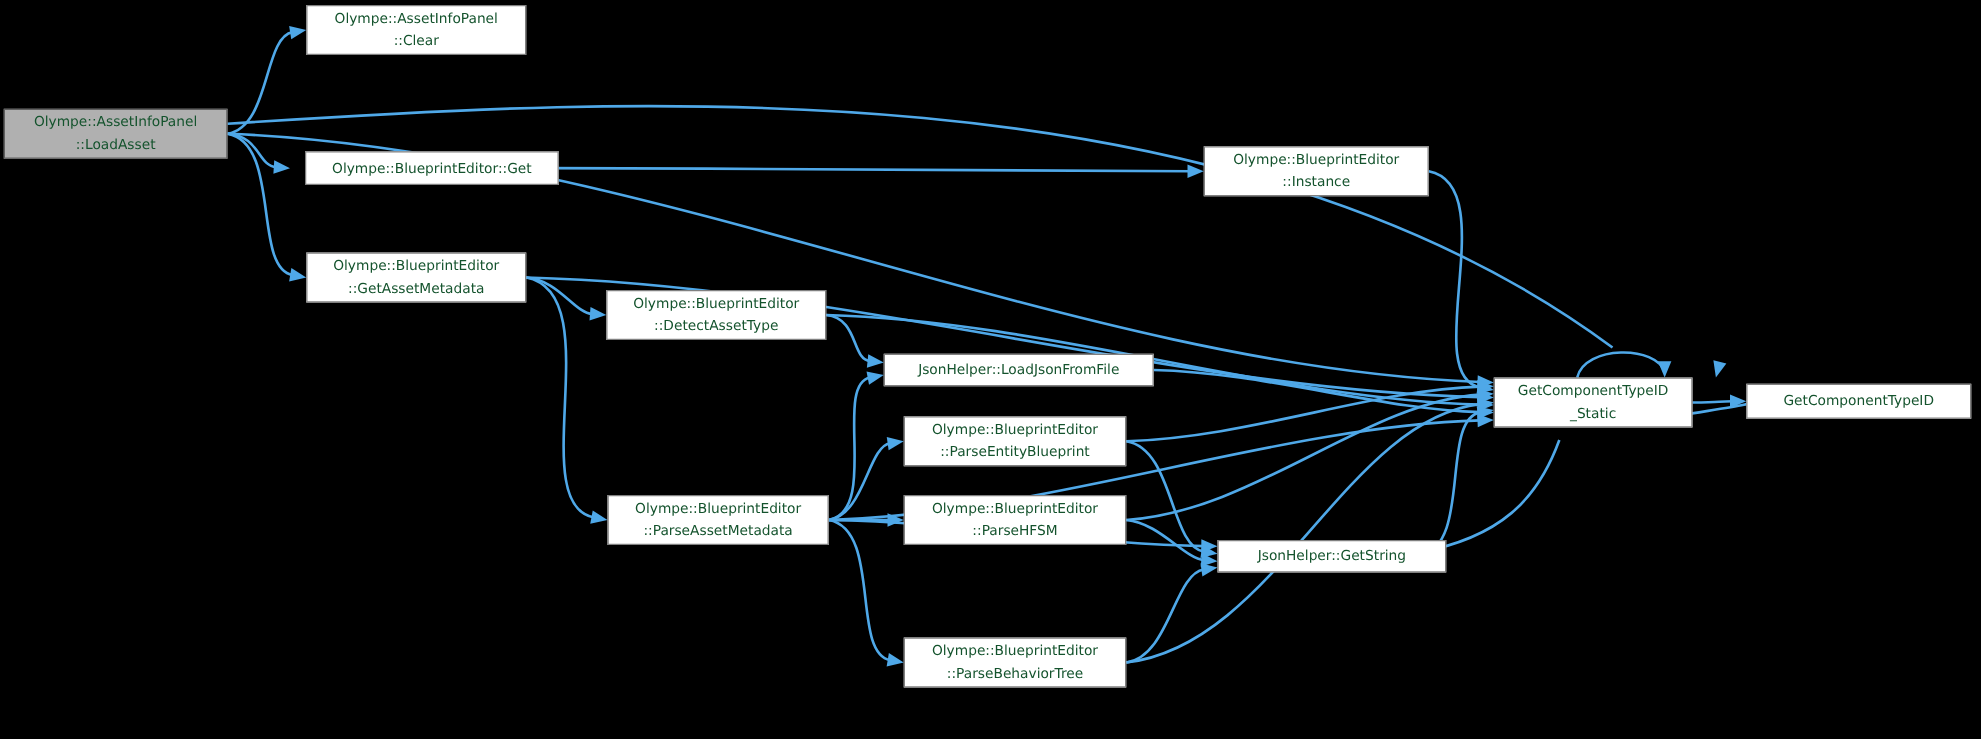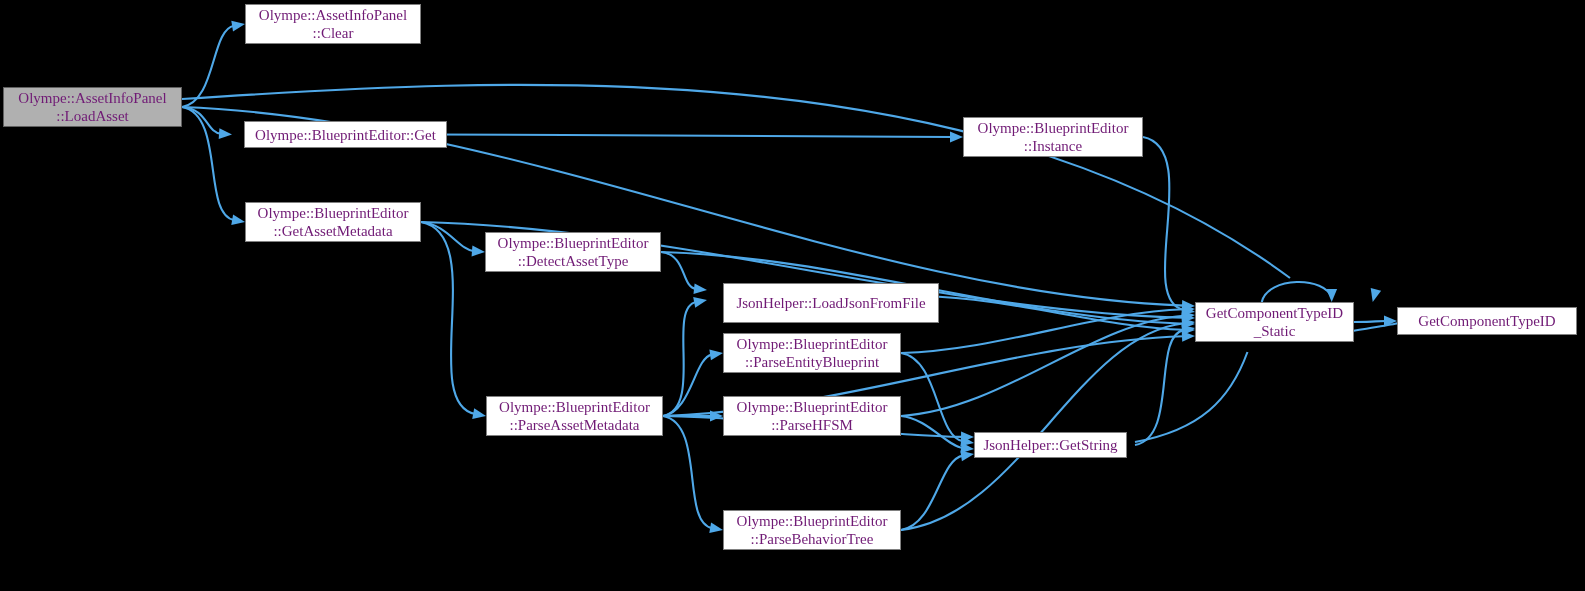--- a/index.html
+++ b/index.html
@@ -24,27 +24,26 @@
   }
   .node {
     position: absolute;
     box-sizing: border-box;
     background: #ffffff;
     border: 1px solid #808080;
     display: flex;
     align-items: center;
     justify-content: center;
     text-align: center;
-    color: #701a75;
-    font-size: 15px;
+    color: #14532d;
+    font-size: 11px;
     line-height: 18px;
     letter-spacing: 0px;
     white-space: pre-line;
     z-index: 5;
-    font-family: Liberation Serif, serif;
   }
   .node.current {
     background: #b0b0b0;
     border: 1px solid #606060;
   }
   .node .lbl {
     display: block;
     width: 100%;
     padding: 0 4px;
   }
@@ -126,28 +125,28 @@
   <div id="node-layer">
       <div class="node current" style="left: 3px; top: 87px; width: 179px; height: 40px;"><span class="lbl">Olympe::AssetInfoPanel
 ::LoadAsset</span></div>
       <div class="node" style="left: 245px; top: 4px; width: 176px; height: 40px;"><span class="lbl">Olympe::AssetInfoPanel
 ::Clear</span></div>
       <div class="node" style="left: 244px; top: 121px; width: 203px; height: 27px;"><span class="lbl">Olympe::BlueprintEditor::Get</span></div>
       <div class="node" style="left: 245px; top: 202px; width: 176px; height: 40px;"><span class="lbl">Olympe::BlueprintEditor
 ::GetAssetMetadata</span></div>
       <div class="node" style="left: 485px; top: 232px; width: 176px; height: 40px;"><span class="lbl">Olympe::BlueprintEditor
 ::DetectAssetType</span></div>
-      <div class="node" style="left: 707px; top: 283px; width: 216px; height: 40px; margin-left: 16px;"><span class="lbl">JsonHelper::LoadJsonFromFile</span></div>
+      <div class="node" style="left: 707px; top: 283px; width: 216px; height: 26px;"><span class="lbl">JsonHelper::LoadJsonFromFile</span></div>
       <div class="node" style="left: 723px; top: 333px; width: 178px; height: 40px;"><span class="lbl">Olympe::BlueprintEditor
 ::ParseEntityBlueprint</span></div>
       <div class="node" style="left: 486px; top: 396px; width: 177px; height: 40px;"><span class="lbl">Olympe::BlueprintEditor
 ::ParseAssetMetadata</span></div>
       <div class="node" style="left: 723px; top: 396px; width: 178px; height: 40px;"><span class="lbl">Olympe::BlueprintEditor
 ::ParseHFSM</span></div>
-      <div class="node" style="left: 974px; top: 432px; width: 153px; height: 26px;"><span class="lbl">JsonHelper::GetString</span></div>
+      <div class="node" style="left: 974px; top: 432px; width: 183px; height: 26px;"><span class="lbl">JsonHelper::GetString</span></div>
       <div class="node" style="left: 723px; top: 510px; width: 178px; height: 40px;"><span class="lbl">Olympe::BlueprintEditor
 ::ParseBehaviorTree</span></div>
       <div class="node" style="left: 963px; top: 117px; width: 180px; height: 40px;"><span class="lbl">Olympe::BlueprintEditor
 ::Instance</span></div>
       <div class="node" style="left: 1195px; top: 302px; width: 159px; height: 40px;"><span class="lbl">GetComponentTypeID
 _Static</span></div>
       <div class="node" style="left: 1397px; top: 307px; width: 180px; height: 28px;"><span class="lbl">GetComponentTypeID</span></div>
     </div>
 </div>
 

